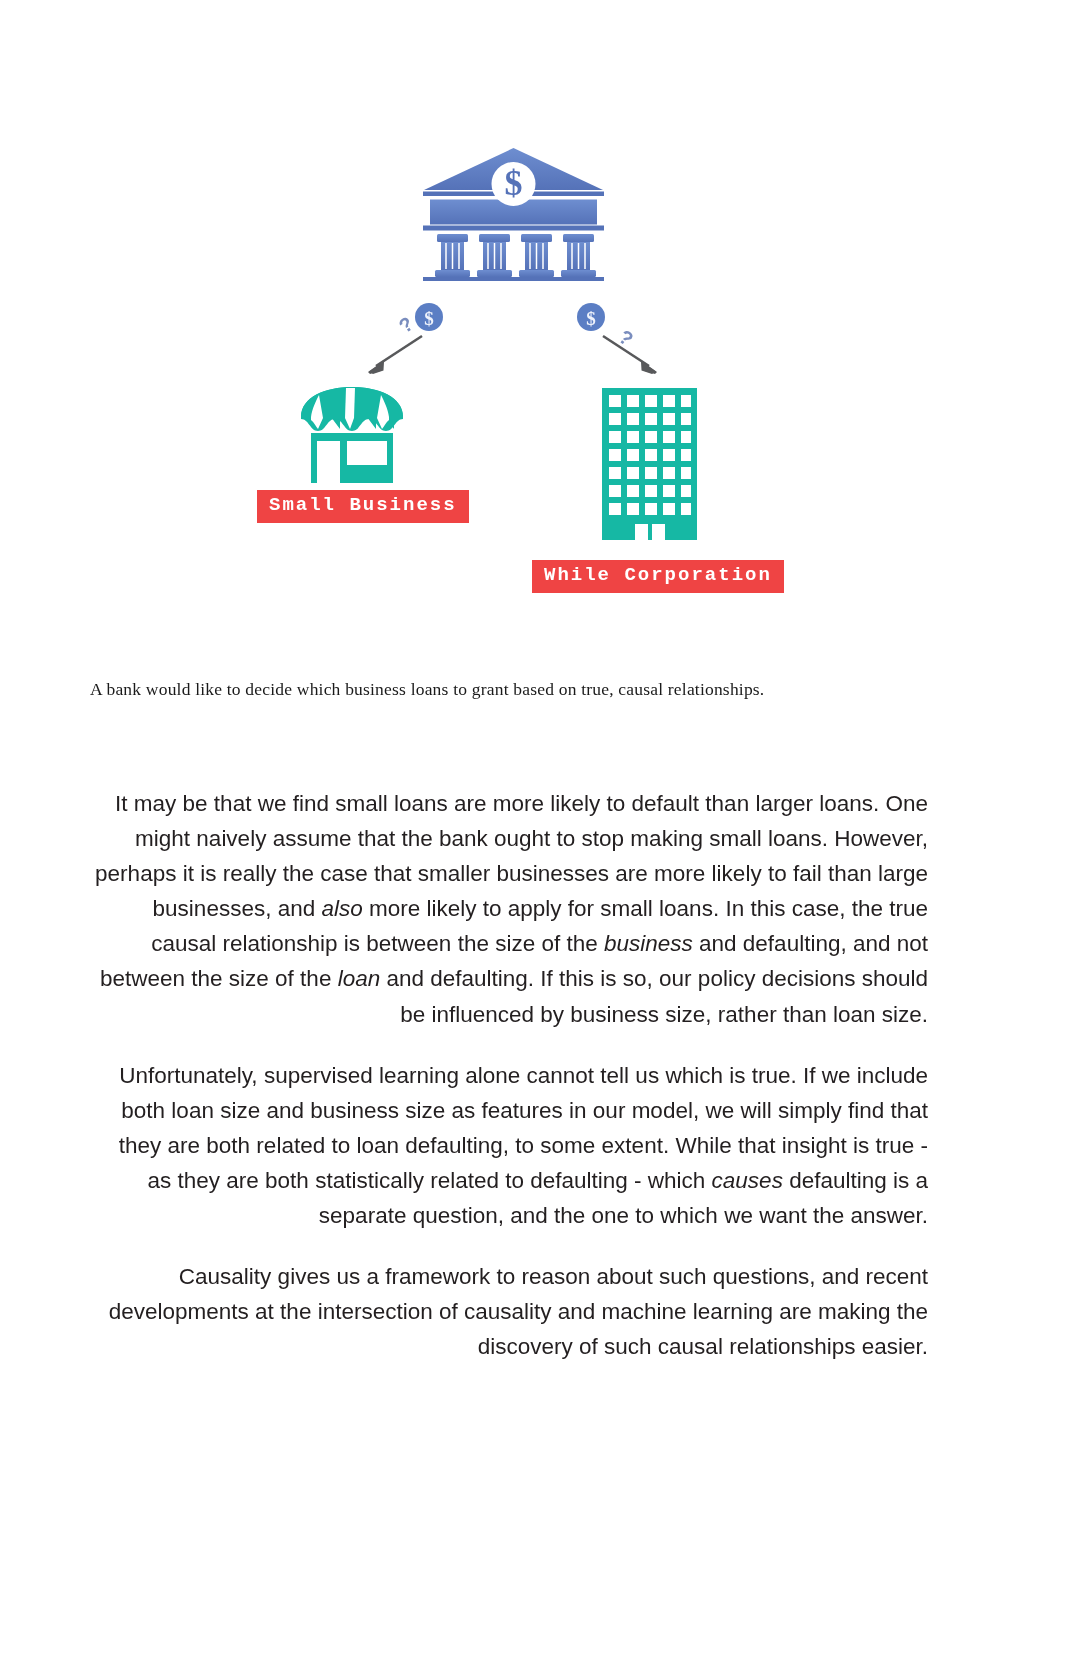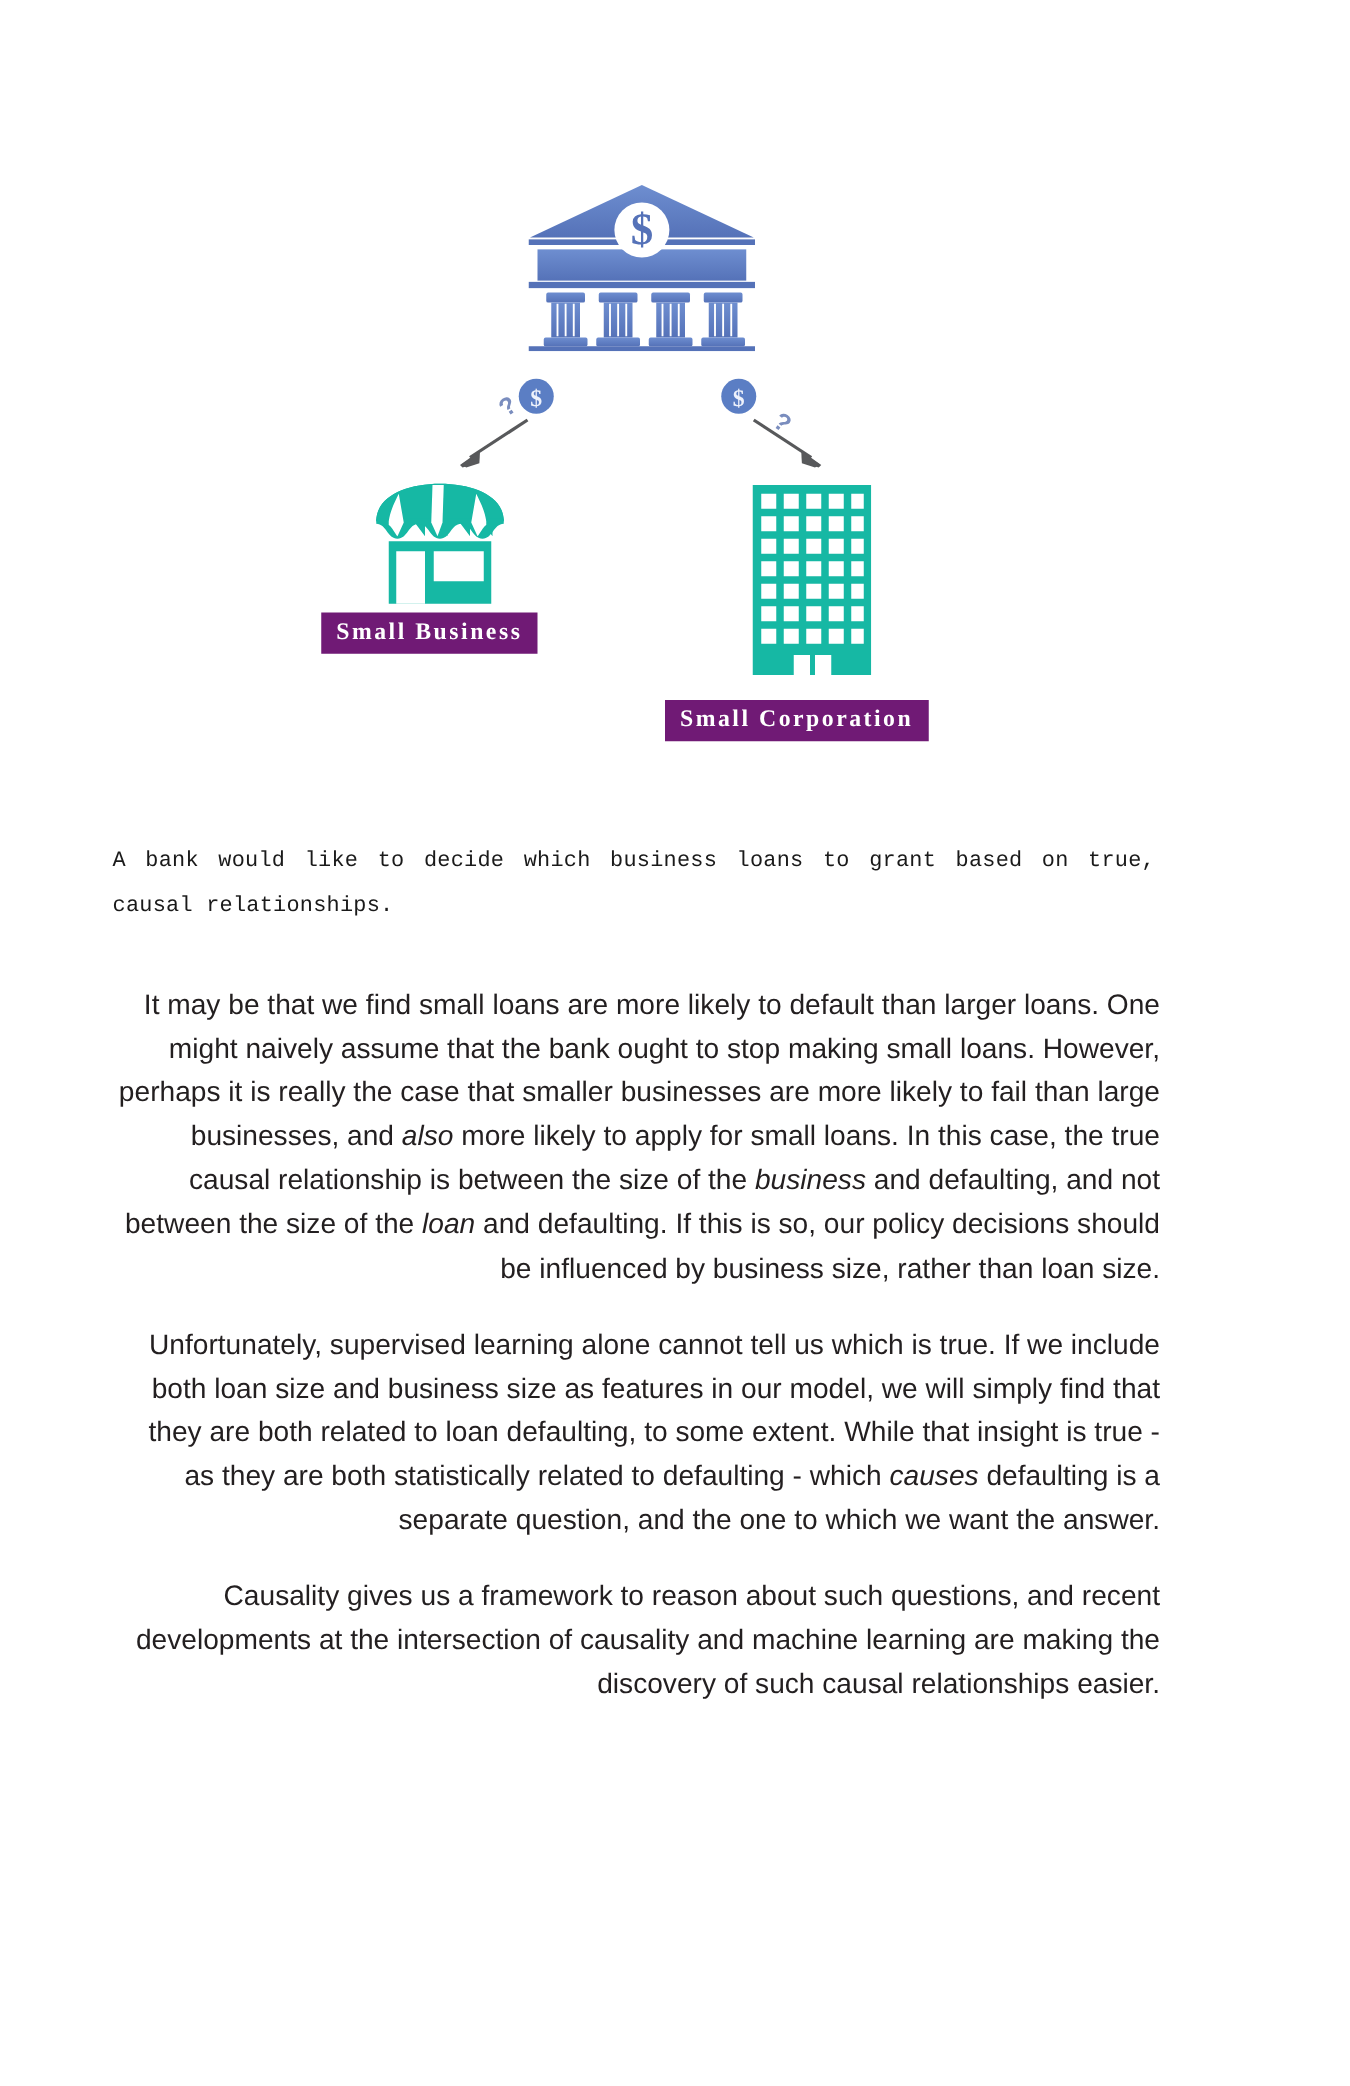--- a/index.html
+++ b/index.html
@@ -57,23 +57,23 @@
   #large-corp-icon {
     position: absolute;
     left: 602px;
     top: 388px;
     width: 95px;
     height: 152px;
   }
 
   .node-label {
     position: absolute;
-    background: #701a75;
+    background: #ef4444;
     color: #ffffff;
-    font-family: Liberation Serif, serif;
+    font-family: Liberation Mono, monospace;
     font-size: 19px;
     font-weight: bold;
     letter-spacing: 2.0px;
     padding: 5px 12px 6px 12px;
     white-space: nowrap;
     line-height: 1.15;
   }
   #label-small-business {
     left: 257px;
     top: 490px;
@@ -82,21 +82,21 @@
     left: 532px;
     top: 560px;
   }
 
   
   #caption {
     position: absolute;
     left: 90px;
     top: 672px;
     width: 834px;
-    font-family: Liberation Mono, monospace;
+    font-family: Liberation Serif, serif;
     font-size: 17.5px;
     line-height: 2.05;
     color: #1a1a1a;
     text-align: justify;
     text-justify: inter-word;
     letter-spacing: 0.2px;
   }
 
   
   #body-copy {
@@ -277,21 +277,21 @@
           <rect x="79" y="115" width="10" height="12"></rect>
       </g>
 
       <rect x="33" y="136" width="13" height="16" fill="#ffffff"></rect>
       <rect x="50" y="136" width="13" height="16" fill="#ffffff"></rect>
     </svg>
   </div>
 
   <div id="label-small-business" class="node-label">Small Business</div>
 
-  <div id="label-large-corp" class="node-label">Small Corporation</div>
+  <div id="label-large-corp" class="node-label">While Corporation</div>
 </div>
 
 <div id="caption">A bank would like to decide which business loans to grant based on true, causal relationships.</div>
 
 <div id="body-copy">
   <p><span>It may be that we find small loans are more likely to default than larger loans. One might naively assume that the bank ought to stop making small loans. However, perhaps it is really the case that smaller businesses are more likely to fail than large businesses, and </span><em>also</em><span> more likely to apply for small loans. In this case, the true causal relationship is between the size of the </span><em>business</em><span> and defaulting, and not between the size of the </span><em>loan</em><span> and defaulting. If this is so, our policy decisions should be influenced by business size, rather than loan size.</span></p>
   <p><span>Unfortunately, supervised learning alone cannot tell us which is true. If we include both loan size and business size as features in our model, we will simply find that they are both related to loan defaulting, to some extent. While that insight is true - as they are both statistically related to defaulting - which </span><em>causes</em><span> defaulting is a separate question, and the one to which we want the answer.</span></p>
   <p><span>Causality gives us a framework to reason about such questions, and recent developments at the intersection of causality and machine learning are making the discovery of such causal relationships easier.</span></p>
 </div>
 

